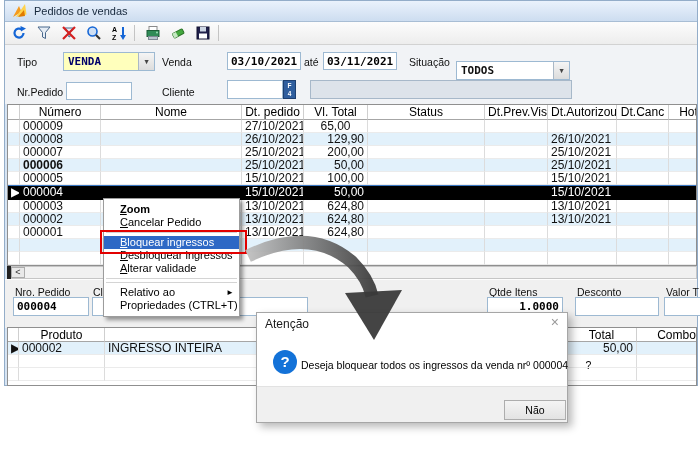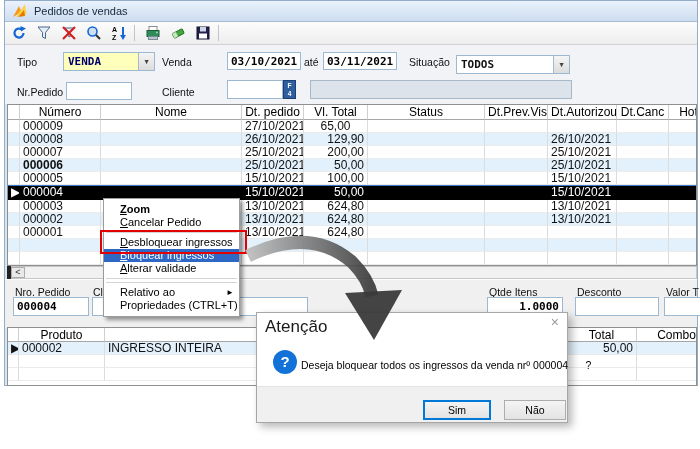--- a/index.html
+++ b/index.html
@@ -68,21 +68,21 @@
   .mi .sub{position:absolute;right:5px;top:0;font-size:8px;}
   .msep{height:1px;background:#d4d4d4;margin:3px 2px;}
   .redbox{position:absolute;left:100px;top:230px;width:143px;height:20px;
           border:2px solid #e20000;z-index:45;}
   
   .detailpanel{position:absolute;left:5px;top:279px;width:692px;height:48px;background:#f0f0f0;
                border-top:1px solid #fdfdfd;}
   
   .dialog{position:absolute;left:256px;top:312px;width:312px;height:111px;background:#fff;
           border:1px solid #a6a6a6;box-shadow:4px 4px 8px rgba(0,0,0,.28);z-index:50;box-sizing:border-box;}
-  .dlg-title{position:absolute;left:8px;top:4px;font-size:17px;color:#1a1a1a;}
+  .dlg-title{position:absolute;left:8px;top:4px;font-size:12px;color:#1a1a1a;}
   .dlg-close{position:absolute;right:8px;top:2px;font-size:14px;color:#9a9a9a;line-height:14px;}
   .dlg-icon{position:absolute;left:16px;top:37px;width:24px;height:24px;border-radius:50%;
             background:#1372d8;color:#fff;font:bold 15px "Liberation Sans",sans-serif;
             text-align:center;line-height:24px;}
   .dlg-msg{position:absolute;left:44px;top:46px;font-size:10.5px;color:#000;white-space:pre;}
   .dlg-footer{position:absolute;left:0;bottom:0;width:100%;height:35px;background:#f0f0f0;
               border-top:1px solid #e2e2e2;}
   .dlg-btn{position:absolute;height:20px;background:linear-gradient(#f4f4f4,#e3e3e3);
            border:1px solid #adadad;box-sizing:border-box;font-size:10.5px;text-align:center;
            line-height:18px;color:#000;}
@@ -173,21 +173,21 @@
     <span class="cval">VENDA</span>
     <span class="cbtn">▼</span>
   </div>
 
   <span class="lbl" style="left:162px;top:56px;">Venda</span>
   <div class="field" style="left:227px;top:52px;width:74px;height:18px;">03/10/2021</div>
   <span class="lbl" style="left:304px;top:56px;">até</span>
   <div class="field" style="left:323px;top:52px;width:74px;height:18px;">03/11/2021</div>
 
   <span class="lbl" style="left:409px;top:56px;">Situação</span>
-  <div class="combo" style="left:456px;top:55px;width:114px;height:19px;">
+  <div class="combo" style="left:456px;top:61px;width:114px;height:19px;">
     <span class="cval">TODOS</span>
     <span class="cbtn">▼</span>
   </div>
 
   <span class="lbl" style="left:17px;top:86px;">Nr.Pedido</span>
   <div class="field" style="left:66px;top:82px;width:66px;height:18px;"></div>
 
   <span class="lbl" style="left:162px;top:86px;">Cliente</span>
   <div class="field" style="left:227px;top:80px;width:56px;height:19px;"></div>
   <div class="f4btn" style="left:283px;top:80px;width:13px;height:19px;">F<br>4</div>
@@ -401,37 +401,36 @@
           <div class="gcell ar" style="width: 70px;"></div>
           <div class="gcell al" style="width: 80px;"></div>
         </div>
       </div>
   </div>
 
   <div class="ctxmenu" id="ctxmenu">
       <div class="mi bold"><u>Z</u>oom</div>
       <div class="mi"><u>C</u>ancelar Pedido</div>
       <div class="msep"></div>
+      <div class="mi hl"><u>B</u>loquear ingressos</div>
       <div class="mi"><u>D</u>esbloquear ingressos</div>
-      <div class="mi hl"><u>B</u>loquear ingressos</div>
       <div class="mi"><u>A</u>lterar validade</div>
       <div class="msep"></div>
       <div class="msep"></div>
       <div class="mi">Relativo ao<span class="sub">►</span></div>
       <div class="mi">Propriedades (CTRL+T)</div>
     </div>
   <div class="redbox"></div>
 
   <div class="dialog">
     <span class="dlg-title">Atenção</span>
     <span class="dlg-close">×</span>
     <div class="dlg-icon">?</div>
     <div class="dlg-msg">Deseja bloquear todos os ingressos da venda nrº 000004      ?</div>
     <div class="dlg-footer"></div>
-    <div class="dlg-btn primary" style="left:166px;top:87px;width:68px;">Sim</div>
     <div class="dlg-btn" style="left:247px;top:87px;width:62px;">Não</div>
   </div>
 
   <svg class="arrow-note" width="190" height="130" viewBox="0 0 190 130">
     <defs>
       <linearGradient id="ag" x1="0" y1="0" x2="1" y2="0">
         <stop offset="0" stop-color="#bdbdbd"></stop>
         <stop offset="1" stop-color="#3a3a3a"></stop>
       </linearGradient>
     </defs>

